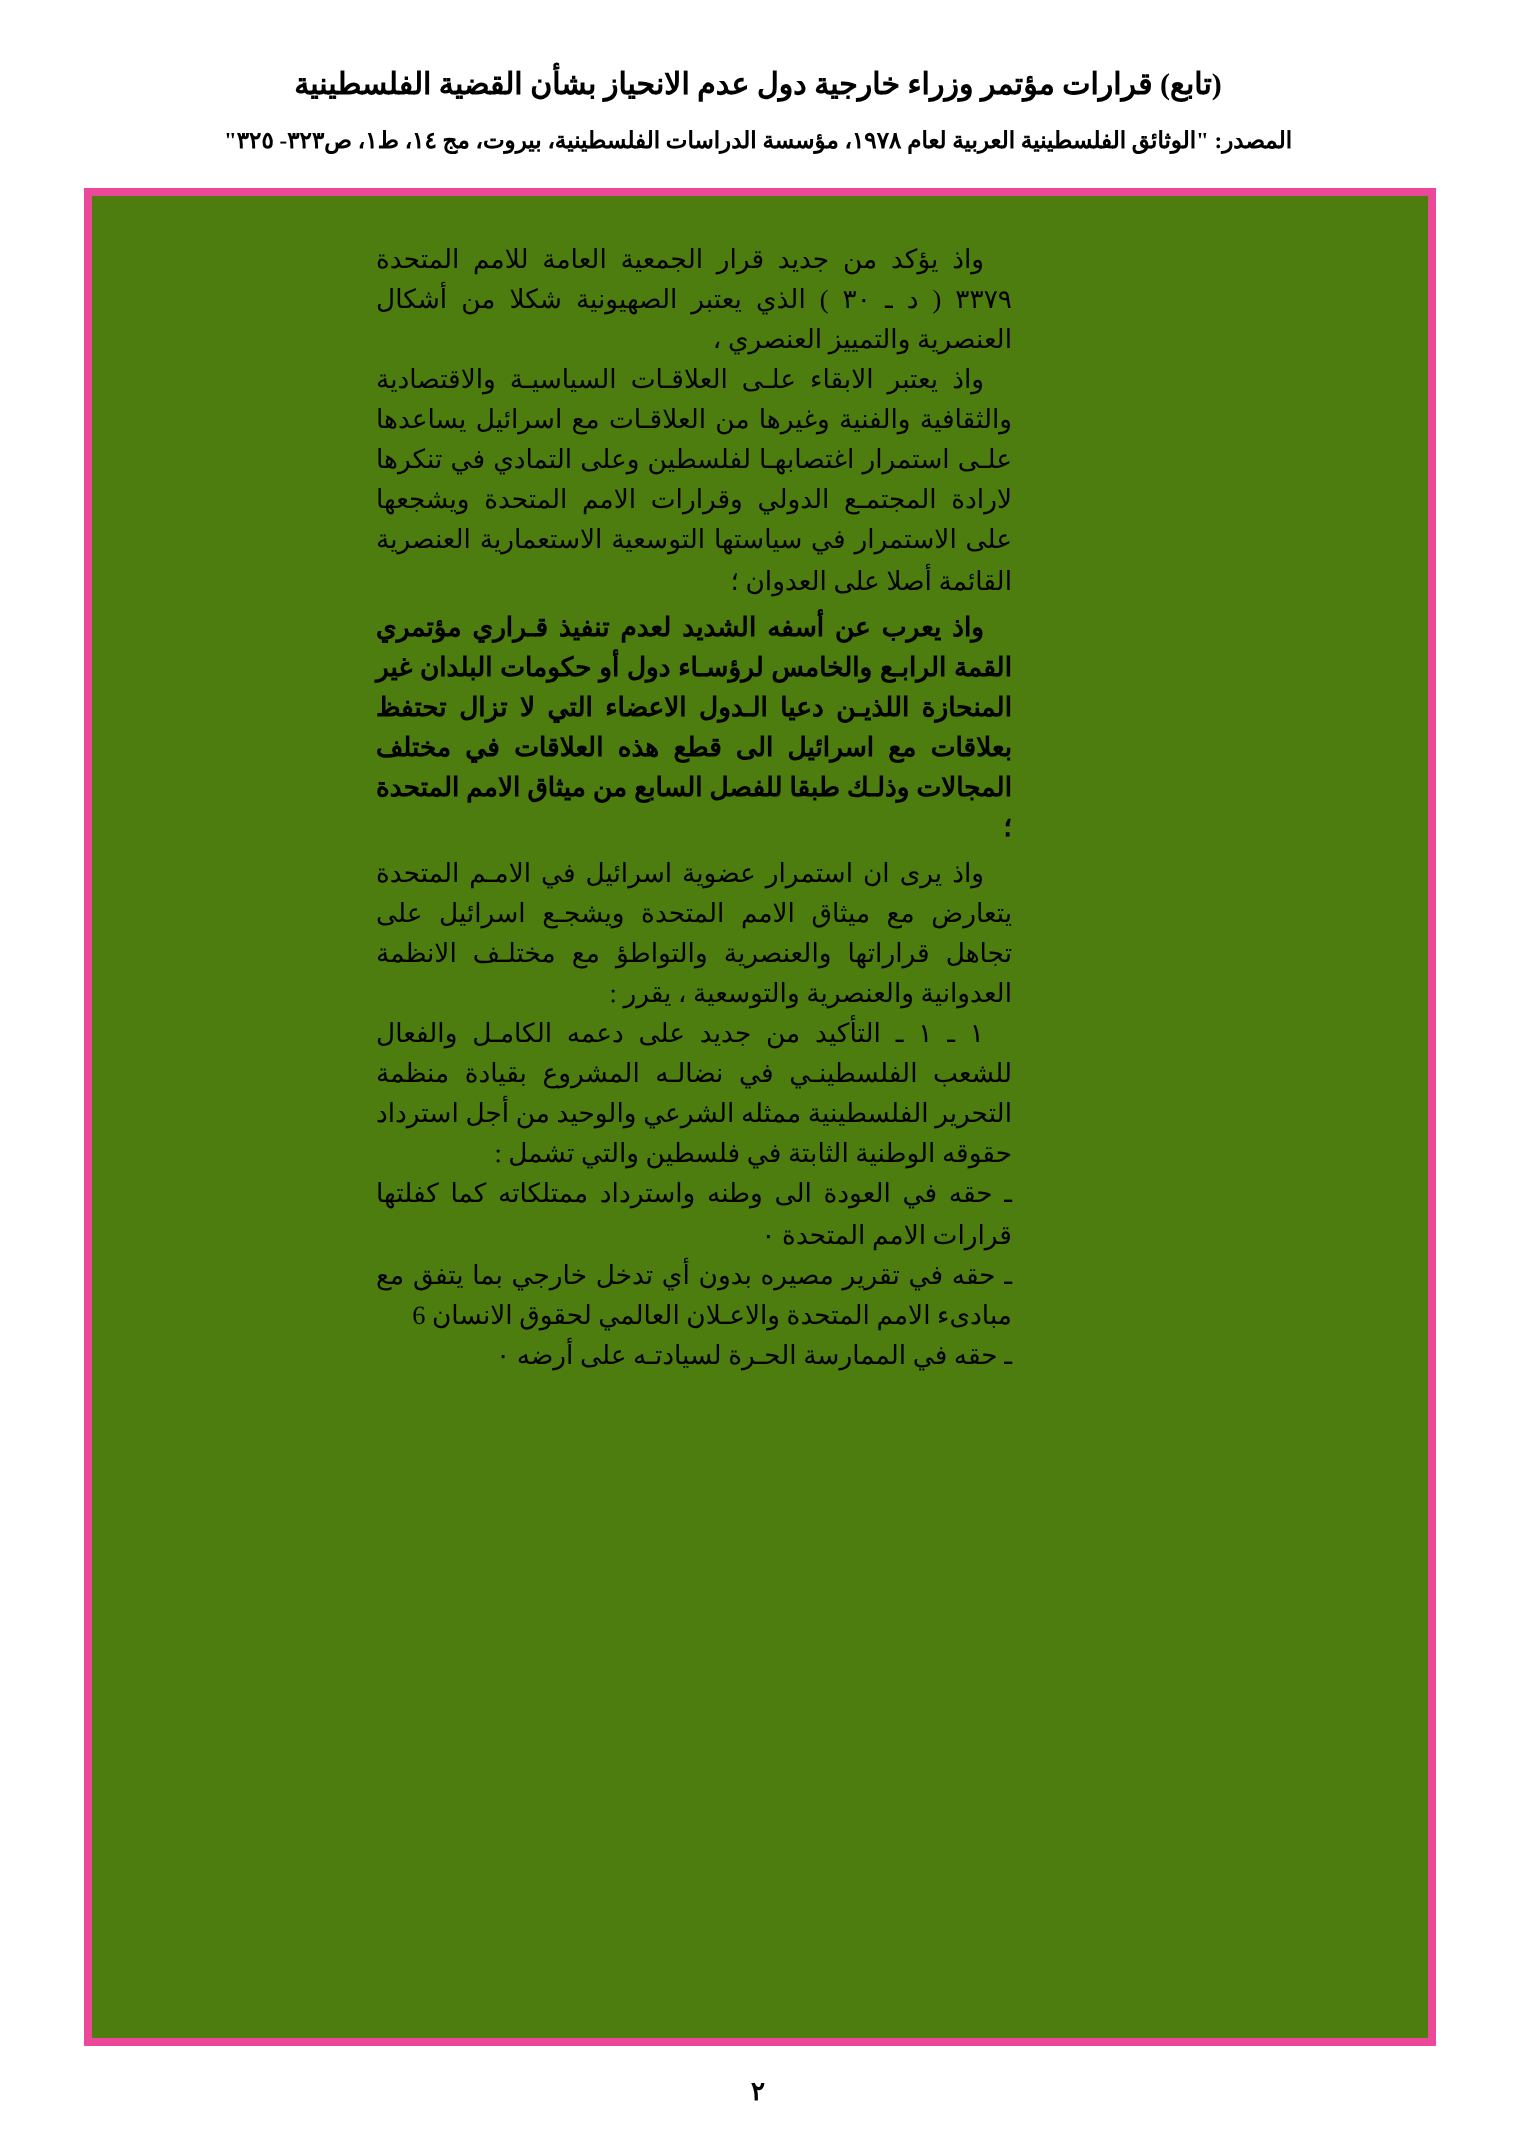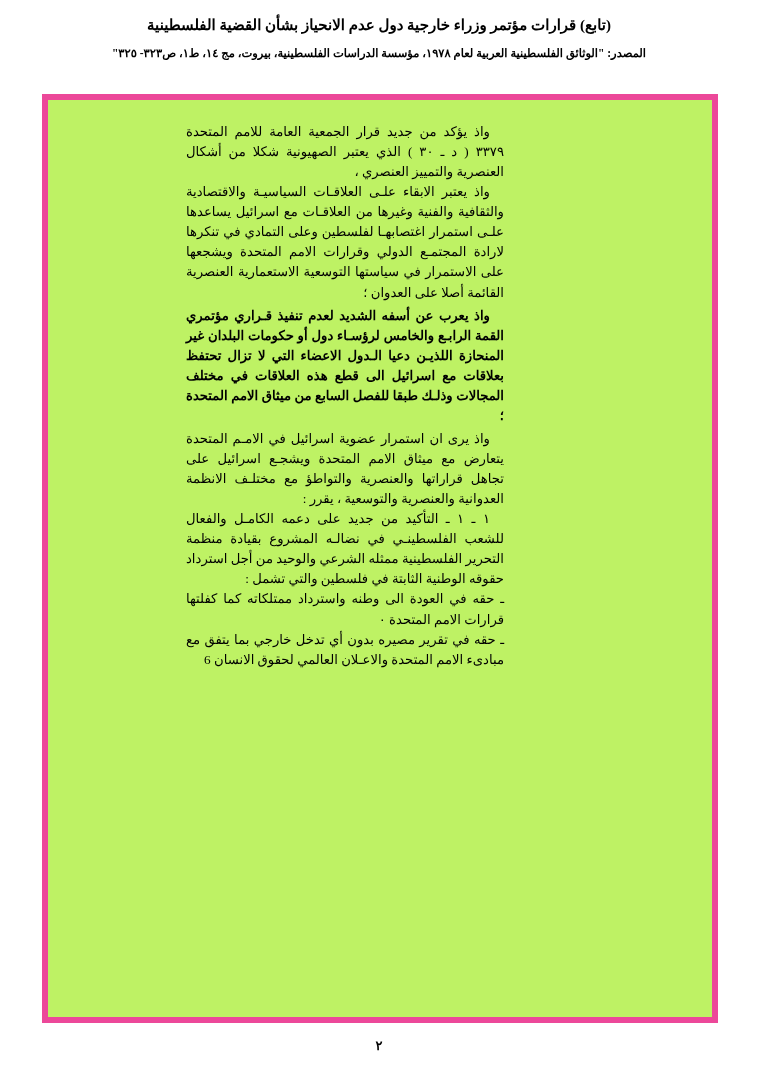--- a/index.html
+++ b/index.html
@@ -16,21 +16,21 @@
     overflow: hidden;
   }
   .page {
     width: 758px;
     height: 1078px;
     position: relative;
     box-sizing: border-box;
   }
   .header {
     text-align: center;
-    padding-top: 16px;
+    padding-top: 34px;
   }
   .header-title {
     font-size: 15px;
     font-weight: bold;
     color: #000;
     letter-spacing: 0px;
     line-height: 1.2;
   }
   .header-source {
     font-size: 11.5px;
@@ -38,23 +38,23 @@
     color: #000;
     margin-top: 13px;
     line-height: 1.2;
   }
   .frame {
     position: absolute;
     left: 42px;
     top: 94px;
     width: 676px;
     height: 929px;
-    border: 6px solid #ec4899;
+    border: 4px solid #ec4899;
     box-sizing: border-box;
-    background: #bef264;
+    background: #4d7c0f;
   }
   .content {
     position: absolute;
     right: 208px;
     top: 22px;
     width: 318px;
     text-align: justify;
     font-size: 13.2px;
     line-height: 1.52;
   }
@@ -100,19 +100,20 @@
     <div class="content">
 
       <p class="para">واذ يؤكد من جديد قرار الجمعية العامة للامم المتحدة ٣٣٧٩ ( د ـ ٣٠ ) الذي يعتبر الصهيونية شكلا من أشكال العنصرية والتمييز العنصري ،</p>
       <p class="para">واذ يعتبر الابقاء علـى العلاقـات السياسيـة والاقتصادية والثقافية والفنية وغيرها من العلاقـات مع اسرائيل يساعدها علـى استمرار اغتصابهـا لفلسطين وعلى التمادي في تنكرها لارادة المجتمـع الدولي وقرارات الامم المتحدة ويشجعها على الاستمرار في سياستها التوسعية الاستعمارية العنصرية القائمة أصلا على العدوان ؛</p>
       <p class="para bold gap">واذ يعرب عن أسفه الشديد لعدم تنفيذ قـراري مؤتمري القمة الرابـع والخامس لرؤسـاء دول أو حكومات البلدان غير المنحازة اللذيـن دعيا الـدول الاعضاء التي لا تزال تحتفظ بعلاقات مع اسرائيل الى قطع هذه العلاقات في مختلف المجالات وذلـك طبقا للفصل السابع من ميثاق الامم المتحدة ؛</p>
       <p class="para gap">واذ يرى ان استمرار عضوية اسرائيل في الامـم المتحدة يتعارض مع ميثاق الامم المتحدة ويشجـع اسرائيل على تجاهل قراراتها والعنصرية والتواطؤ مع مختلـف الانظمة العدوانية والعنصرية والتوسعية ، يقرر :</p>
       <p class="para">١ ـ ١ ـ التأكيد من جديد على دعمه الكامـل والفعال للشعب الفلسطينـي في نضالـه المشروع بقيادة منظمة التحرير الفلسطينية ممثله الشرعي والوحيد من أجل استرداد حقوقه الوطنية الثابتة في فلسطين والتي تشمل :</p>
 
       <p class="dash-item">ـ حقه في العودة الى وطنه واسترداد ممتلكاته كما كفلتها قرارات الامم المتحدة ٠</p>
       <p class="dash-item">ـ حقه في تقرير مصيره بدون أي تدخل خارجي بما يتفق مع مبادىء الامم المتحدة والاعـلان العالمي لحقوق الانسان 6</p>
+      <p class="dash-item">ـ حقه في الممارسة الحـرة لسيادتـه على أرضه ٠</p>
 
     </div>
   </div>
 
   <div class="footer-page">٢</div>
 
 </div>
 
 </body></html>

